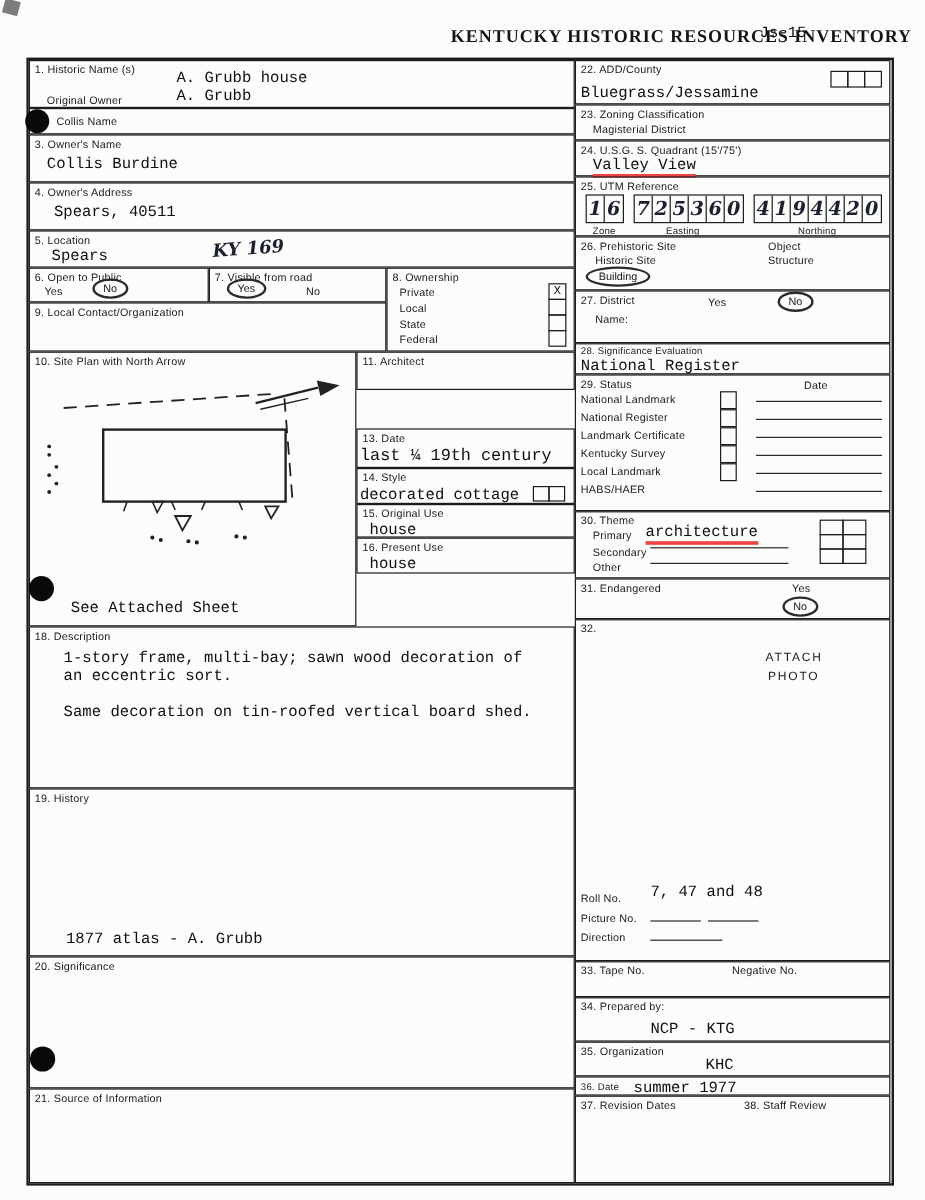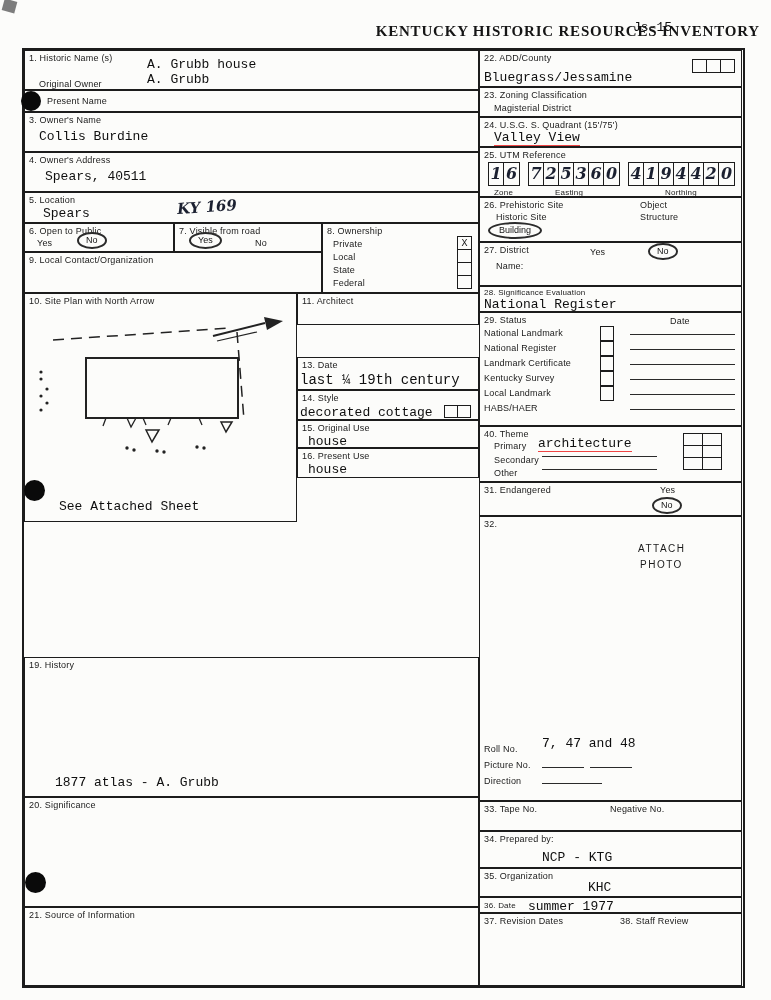--- a/index.html
+++ b/index.html
@@ -21,21 +21,21 @@
           font-size:9px; white-space:nowrap; }
   .box { position:absolute; border:1px solid #1c1c1c; }
   .blank { position:absolute; border-bottom:1px solid #2a2a2a; height:8px; }
   .hole { position:absolute; width:20px; height:20px; border-radius:50%; background:#0a0a0a; z-index:6; }
   .ck { font-style:normal; font-family:"Liberation Mono", monospace; font-size:10px;
         display:block; text-align:center; line-height:13px; }
   .utm-group { position:absolute; border:1.5px solid #1c1c1c; display:flex; }
   .utm-cell { display:inline-block; width:15px; height:22px; border-right:1px solid #1c1c1c;
               text-align:center; font-size:16px; line-height:21px; }
   .utm-cell:last-child { border-right:none; }
-  .uline { border-bottom:1px solid #ef4444; }
+  .uline { border-bottom:3px solid #ef4444; }
 </style>
 </head>
 <body>
 
 <div class="page">
 
   <div style="position:absolute;left:3px;top:0;width:13px;height:12px;background:#7d7d7d;transform:rotate(15deg);"></div>
 
   <div class="title">KENTUCKY HISTORIC RESOURCES INVENTORY</div>
   <div class="typed" style="left:633px;top:20px">Js-15</div>
@@ -47,21 +47,21 @@
   <div class="form">
 
     <div class="cell" style="left:0;top:0;width:455px;height:40px">
       <span class="lbl" style="left:4px;top:2px">1. Historic Name (s)</span>
       <span class="typed" style="left:122px;top:6px">A. Grubb house</span>
       <span class="typed" style="left:122px;top:21px">A. Grubb</span>
       <span class="lbl" style="left:14px;top:28px">Original Owner</span>
     </div>
 
     <div class="cell" style="left:0;top:40px;width:455px;height:22px">
-      <span class="lbl" style="left:22px;top:5px">Present Name</span>
+      <span class="lbl" style="left:22px;top:5px">Collis Name</span>
     </div>
 
     <div class="cell" style="left:0;top:62px;width:455px;height:40px">
       <span class="lbl" style="left:4px;top:2px">3. Owner's Name</span>
       <span class="typed" style="left:14px;top:16px">Collis Burdine</span>
     </div>
 
     <div class="cell" style="left:0;top:102px;width:455px;height:40px">
       <span class="lbl" style="left:4px;top:2px">4. Owner's Address</span>
       <span class="typed" style="left:20px;top:16px">Spears, 40511</span>
@@ -153,20 +153,27 @@
       <span class="lbl" style="left:4px;top:2px">15. Original Use</span>
       <span class="typed" style="left:10px;top:13px">house</span>
     </div>
 
     <div class="cell" style="left:273px;top:398px;width:182px;height:30px">
       <span class="lbl" style="left:4px;top:2px">16. Present Use</span>
       <span class="typed" style="left:10px;top:13px">house</span>
     </div>
 
 
+    <div class="cell" style="left:0;top:472px;width:455px;height:135px">
+      <span class="lbl" style="left:4px;top:2px">18. Description</span>
+      <span class="typed" style="left:28px;top:18px">1-story frame, multi-bay; sawn wood decoration of
+an eccentric sort.
+
+Same decoration on tin-roofed vertical board shed.</span>
+    </div>
 
     <div class="cell" style="left:0;top:607px;width:455px;height:140px">
       <span class="lbl" style="left:4px;top:2px">19. History</span>
       <span class="typed" style="left:30px;top:117px">1877 atlas - A. Grubb</span>
     </div>
 
     <div class="cell" style="left:0;top:747px;width:455px;height:110px">
       <span class="lbl" style="left:4px;top:2px">20. Significance</span>
     </div>
 
@@ -256,21 +263,21 @@
       <span class="box" style="left:120px;top:73px;width:14px;height:15px"></span>
       <span class="blank" style="left:150px;top:14px;width:105px"></span>
       <span class="blank" style="left:150px;top:29px;width:105px"></span>
       <span class="blank" style="left:150px;top:44px;width:105px"></span>
       <span class="blank" style="left:150px;top:59px;width:105px"></span>
       <span class="blank" style="left:150px;top:74px;width:105px"></span>
       <span class="blank" style="left:150px;top:89px;width:105px"></span>
     </div>
 
     <div class="cell" style="left:455px;top:376px;width:263px;height:56px">
-      <span class="lbl" style="left:4px;top:2px">40. Theme</span>
+      <span class="lbl" style="left:4px;top:2px">30. Theme</span>
       <span class="lbl" style="left:14px;top:14px">Primary</span>
       <span class="typed uline" style="left:58px;top:9px">architecture</span>
       <span class="lbl" style="left:14px;top:28px">Secondary</span>
       <span class="blank" style="left:62px;top:22px;width:115px"></span>
       <span class="lbl" style="left:14px;top:41px">Other</span>
       <span class="blank" style="left:62px;top:35px;width:115px"></span>
       <span class="box" style="left:203px;top:6px;width:20px;height:13px"></span>
       <span class="box" style="left:222px;top:6px;width:20px;height:13px"></span>
       <span class="box" style="left:203px;top:18px;width:20px;height:13px"></span>
       <span class="box" style="left:222px;top:18px;width:20px;height:13px"></span>

